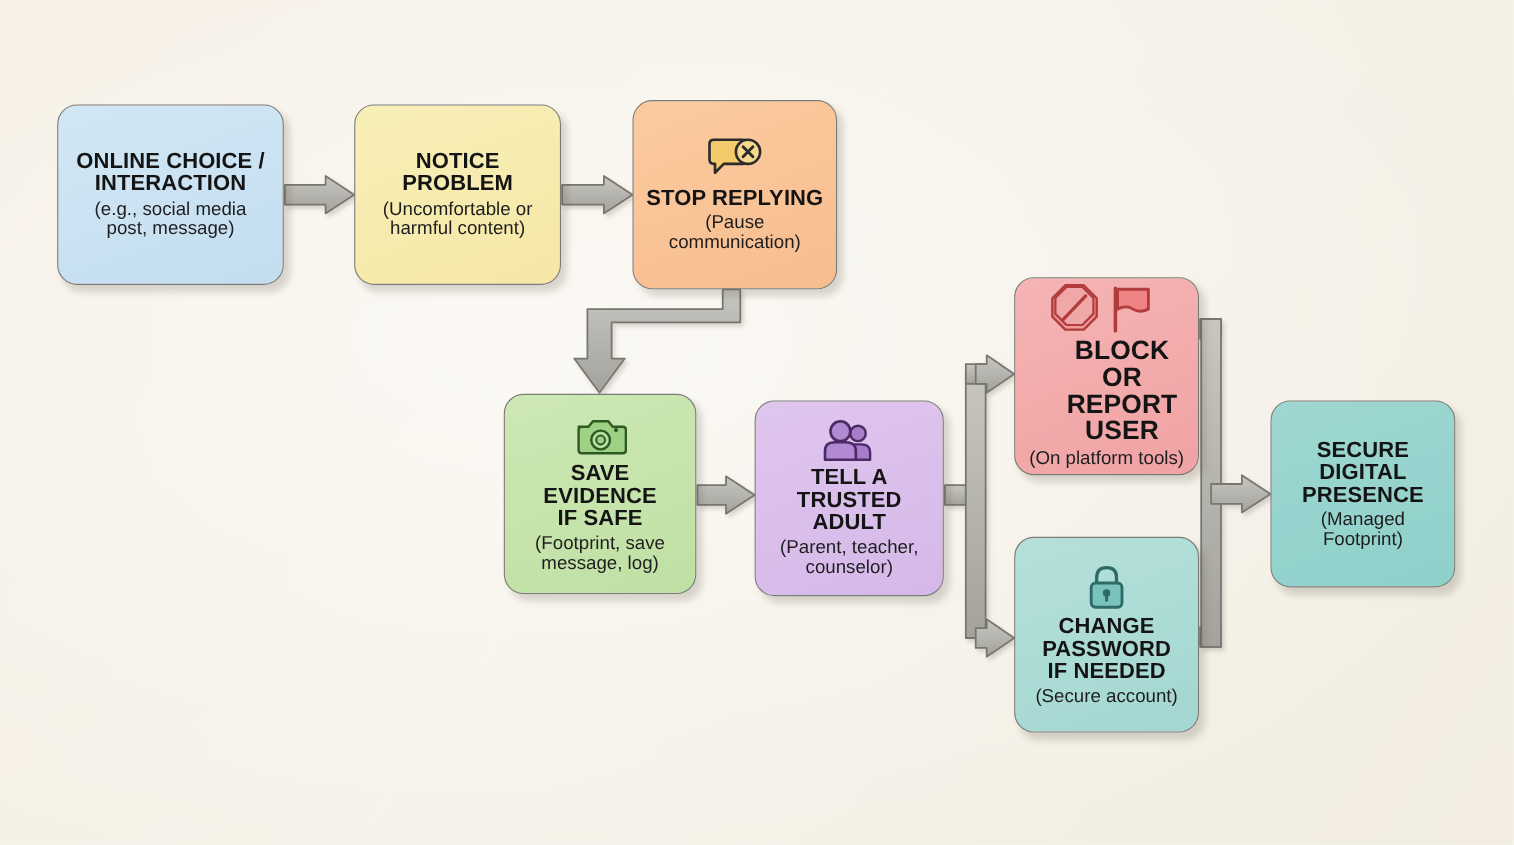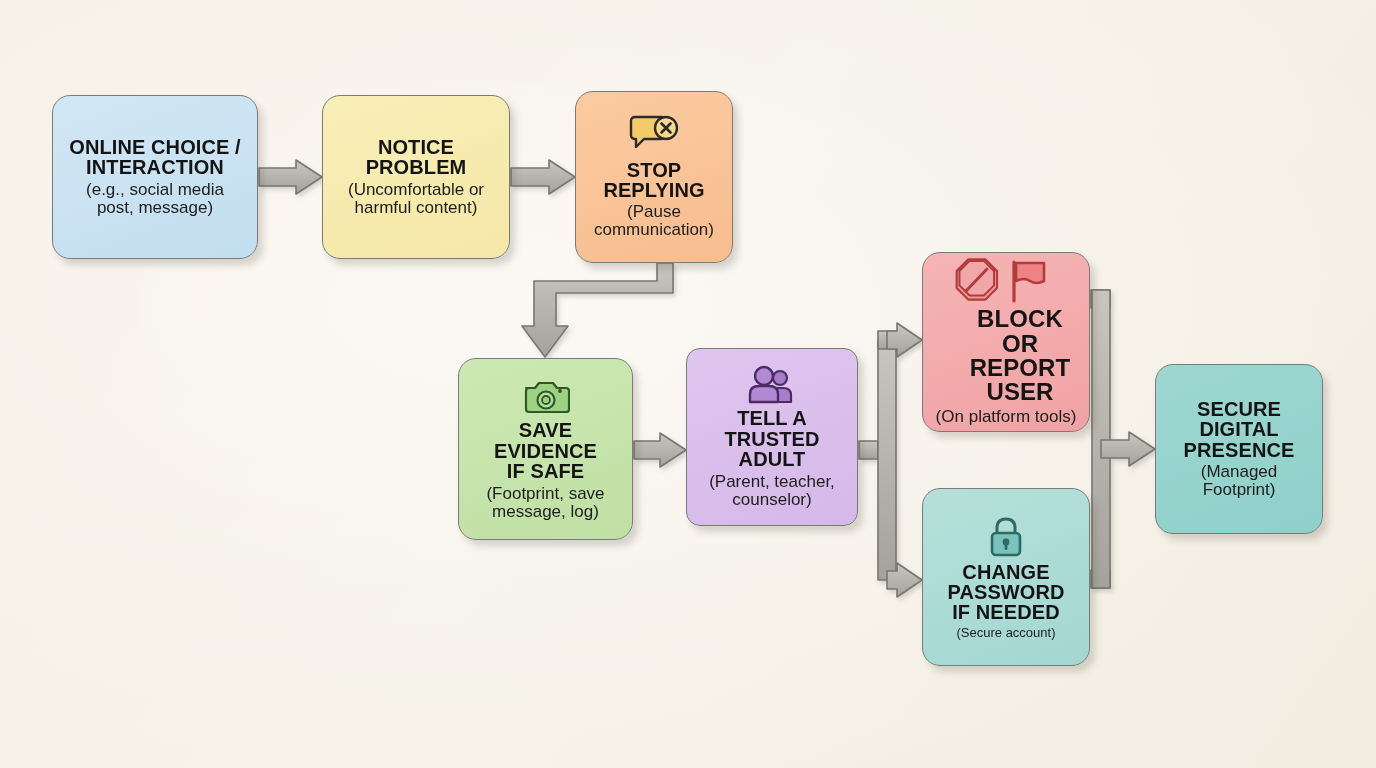--- a/index.html
+++ b/index.html
@@ -69,44 +69,44 @@
   #n-online      { left: 52px;  top: 95px;  width: 206px; height: 164px;
                    background: linear-gradient(160deg,#d2e7f5 0%, #c3def0 100%); }
   #n-online .title    { font-size: 20px; text-align: center; }
   #n-online .subtitle { font-size: 17px; }
 
   #n-notice      { left: 322px; top: 95px;  width: 188px; height: 164px;
                    background: linear-gradient(160deg,#f8efb8 0%, #f5e7a6 100%); }
   #n-notice .title    { font-size: 20px; }
   #n-notice .subtitle { font-size: 17px; }
 
-  #n-stop        { left: 575px; top: 91px;  width: 158px; height: 172px;
+  #n-stop        { left: 575px; top: 91px;  width: 186px; height: 172px;
                    background: linear-gradient(160deg,#fbcba0 0%, #f7bd8f 100%); }
   #n-stop .title      { font-size: 20px; }
   #n-stop .subtitle   { font-size: 17px; }
 
   #n-save        { left: 458px; top: 358px; width: 175px; height: 182px;
                    background: linear-gradient(160deg,#cde8b4 0%, #bfe0a4 100%); }
   #n-save .title      { font-size: 20px; }
   #n-save .subtitle   { font-size: 17px; }
 
-  #n-tell        { left: 686px; top: 348px; width: 172px; height: 178px;
-                   background: linear-gradient(160deg,#dfc6ee 0%, #d5b8e9 100%); border-radius: 14px; }
+  #n-tell        { left: 686px; top: 364px; width: 172px; height: 178px;
+                   background: linear-gradient(160deg,#dfc6ee 0%, #d5b8e9 100%); }
   #n-tell .title      { font-size: 20px; }
   #n-tell .subtitle   { font-size: 17px; }
 
   #n-block       { left: 922px; top: 252px; width: 168px; height: 180px;
                    background: linear-gradient(160deg,#f6b4b4 0%, #f0a2a4 100%); }
   #n-block .title     { font-size: 24px; margin-left: 28px; }
   #n-block .subtitle  { font-size: 17px; }
 
   #n-password    { left: 922px; top: 488px; width: 168px; height: 178px;
                    background: linear-gradient(160deg,#b6e0da 0%, #a3d7d2 100%); }
   #n-password .title    { font-size: 20px; }
-  #n-password .subtitle { font-size: 13px; text-align: right; }
+  #n-password .subtitle { font-size: 17px; text-align: right; }
 
   #n-secure      { left: 1155px; top: 364px; width: 168px; height: 170px;
                    background: linear-gradient(160deg,#9fd7d2 0%, #8fd0ca 100%); }
   #n-secure .title    { font-size: 20px; }
   #n-secure .subtitle { font-size: 17px; }
 </style>
 </head>
 <body>
 
 <div id="canvas">

